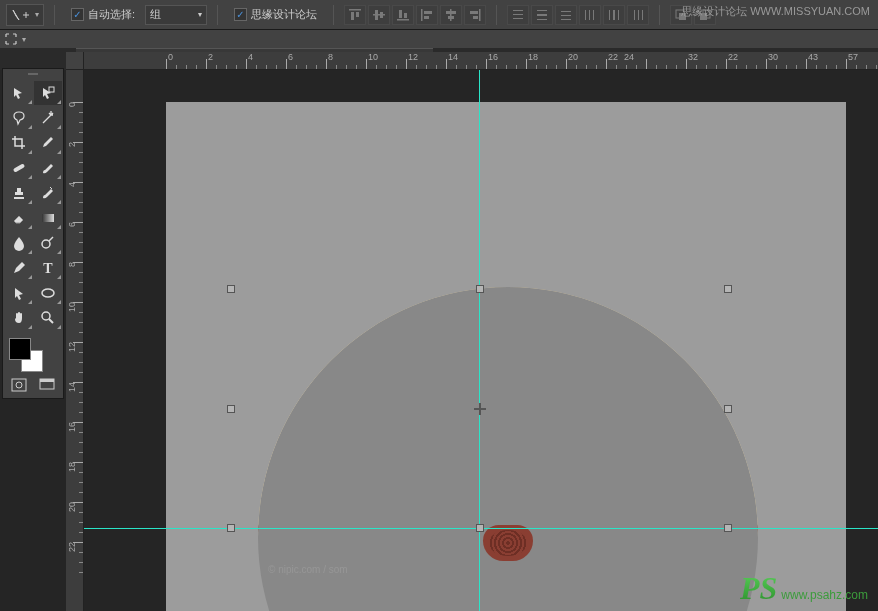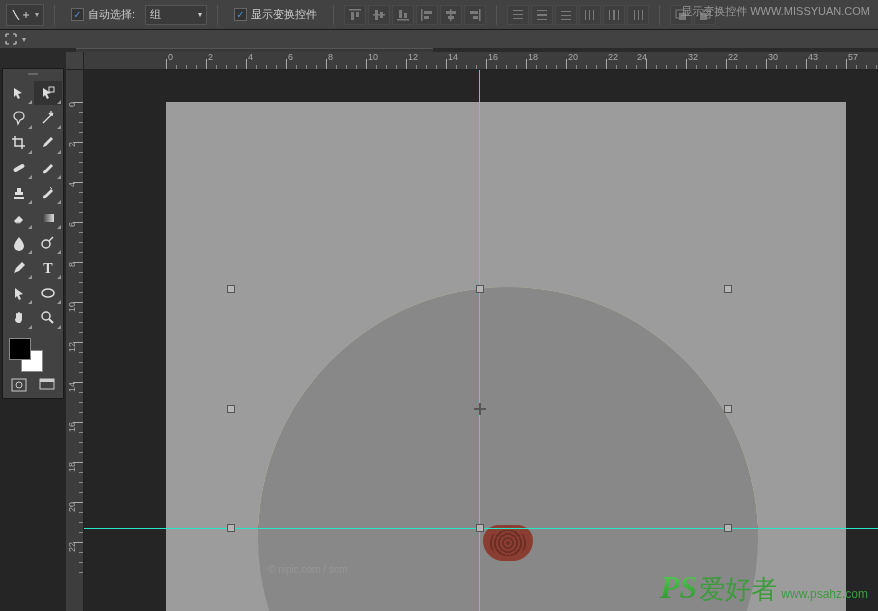--- a/index.html
+++ b/index.html
@@ -119,21 +119,21 @@
     <div class="checkbox">✓</div>
     <span>自动选择:</span>
   </div>
   <div class="opt-select">
     <span>组</span>
       <span style="font-size:8px">▾</span>
   </div>
   <div class="opt-divider"></div>
   <div class="opt-check">
     <div class="checkbox">✓</div>
-    <span>显示变换控件</span>
+    <span>思缘设计论坛</span>
   </div>
   <div class="opt-divider"></div>
   <div class="align-btns">
     <div class="align-btn">
         <svg class="align-icon" width="14" height="14">
           <rect x="1" y="1" width="12" height="1.5" fill="#ccc"></rect>
           <rect x="3" y="4" width="3" height="8" fill="#ccc"></rect>
           <rect x="8" y="4" width="3" height="5" fill="#ccc"></rect>
         </svg>
       </div>
@@ -226,21 +226,21 @@
           <rect x="5" y="5" width="7" height="7" fill="#ccc"></rect>
         </svg>
       </div>
     <div class="align-btn">
         <svg width="14" height="14">
           <rect x="5" y="2" width="7" height="8" fill="none" stroke="#ccc"></rect>
           <rect x="2" y="5" width="7" height="7" fill="#ccc"></rect>
         </svg>
       </div>
   </div>
-  <span class="watermark-link">显示变换控件  WWW.MISSYUAN.COM</span>
+  <span class="watermark-link">思缘设计论坛  WWW.MISSYUAN.COM</span>
 </div>
 
 <div class="view-row">
   <svg class="view-icon" viewBox="0 0 14 14">
       <path d="M2,2 L5,2 M2,2 L2,5 M12,2 L9,2 M12,2 L12,5 M2,12 L5,12 M2,12 L2,9 M12,12 L9,12 M12,12 L12,9" stroke="#ccc" stroke-width="1.2"></path>
     </svg>
   <span style="font-size:8px;color:#aaa;margin-left:2px">▾</span>
 </div>
 
 <div class="tab-bar">
@@ -465,21 +465,21 @@
       <div class="tick-label-h" style="left: 484px;">20</div>
       <div class="tick-minor-h" style="left: 492px;"></div>
       <div class="tick-minor-h" style="left: 502px;"></div>
       <div class="tick-minor-h" style="left: 512px;"></div>
       <div class="tick-major-h" style="left: 522px;"></div>
       <div class="tick-label-h" style="left: 524px;">22</div>
       <div class="tick-minor-h" style="left: 532px;"></div>
       <div class="tick-minor-h" style="left: 542px;"></div>
       <div class="tick-minor-h" style="left: 552px;"></div>
       <div class="tick-major-h" style="left: 562px;"></div>
-      <div class="tick-label-h" style="left: 553px;">24</div>
+      <div class="tick-label-h" style="left: 540px;">24</div>
       <div class="tick-minor-h" style="left: 572px;"></div>
       <div class="tick-minor-h" style="left: 582px;"></div>
       <div class="tick-minor-h" style="left: 592px;"></div>
       <div class="tick-major-h" style="left: 602px;"></div>
       <div class="tick-label-h" style="left: 604px;">32</div>
       <div class="tick-minor-h" style="left: 612px;"></div>
       <div class="tick-minor-h" style="left: 622px;"></div>
       <div class="tick-minor-h" style="left: 632px;"></div>
       <div class="tick-major-h" style="left: 642px;"></div>
       <div class="tick-label-h" style="left: 644px;">22</div>
@@ -635,15 +635,14 @@
       <div class="handle bl"></div>
       <div class="handle bc"></div>
       <div class="handle br"></div>
       <div class="center-mark"></div>
     </div>
   </div>
 </div>
 
 <div class="pshz-wm">
   <span class="pshz-ps">PS</span>
-  <span class="pshz-cn">爱好者</span>
   <span class="pshz-url">www.psahz.com</span>
 </div>
 
 </body></html>

